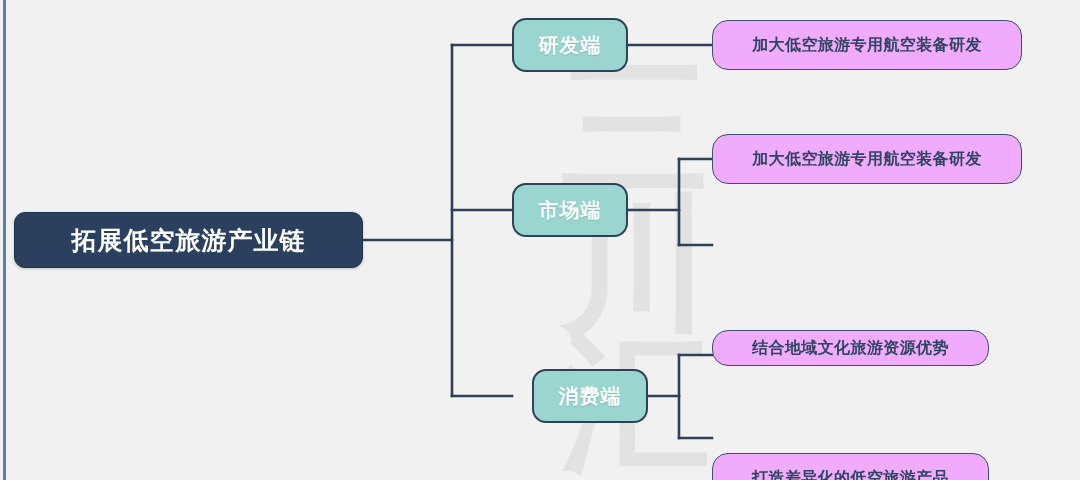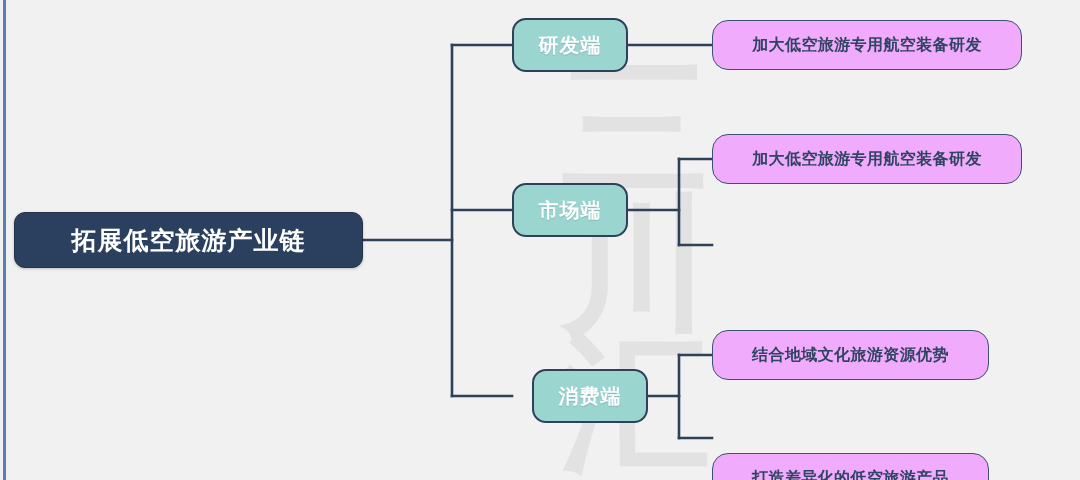--- a/index.html
+++ b/index.html
@@ -165,21 +165,21 @@
 
   <div class="node leaf" style="left:712px; top:20px; width:310px; height:50px;">
     <span>加大低空旅游专用航空装备研发</span>
   </div>
 
   <div class="node leaf" style="left:712px; top:134px; width:310px; height:50px;">
     <span>加大低空旅游专用航空装备研发</span>
   </div>
 
 
-  <div class="node leaf" style="left:712px; top:330px; width:277px; height:50px;">
+  <div class="node leaf" style="left:712px; top:330px; width:277px; height:36px;">
     <span>结合地域文化旅游资源优势</span>
   </div>
 
   <div class="node leaf" style="left:712px; top:413px; width:277px; height:50px;margin-top:40px;">
     <span>打造差异化的低空旅游产品</span>
   </div>
 
 </div>
 
 </body></html>

